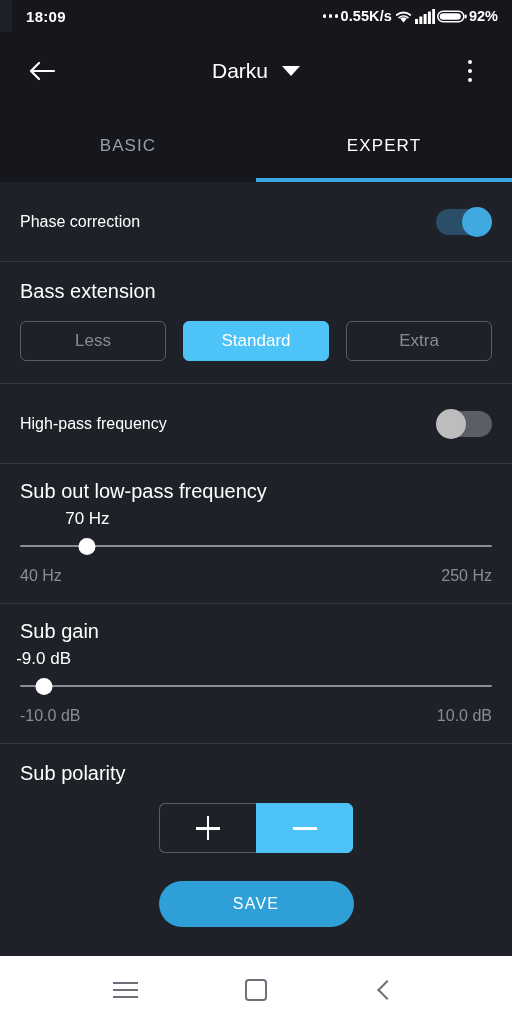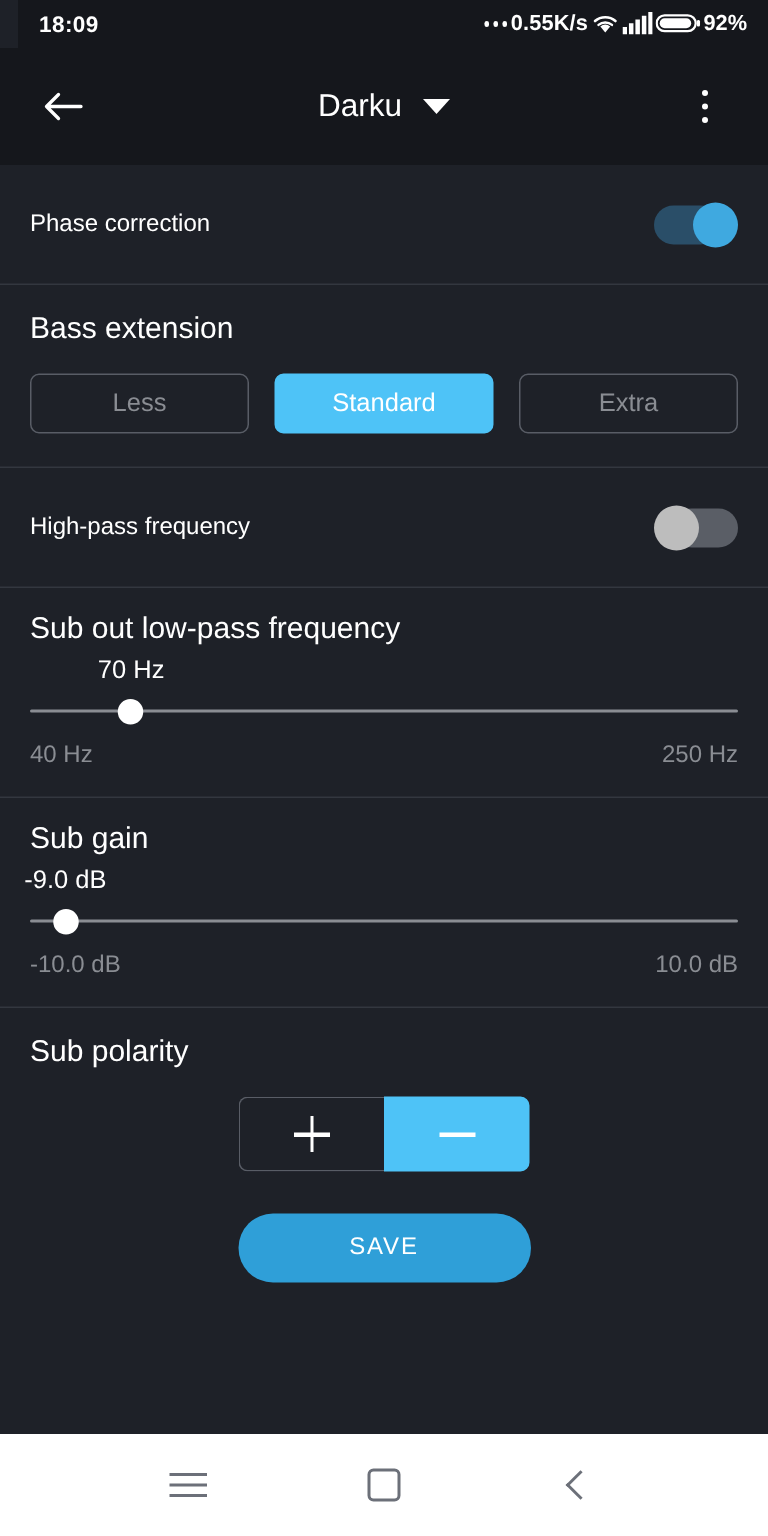--- a/index.html
+++ b/index.html
@@ -11,21 +11,21 @@
     overflow:hidden;
   }
   .phone { position:relative; width:512px; height:1024px; display:flex; flex-direction:column; }
 
   
   .statusbar {
     height:32px; background:#15171c; display:flex; align-items:center;
     padding:0 14px; font-size:15px; font-weight:bold; color:#ffffff;margin-left:12px;
   }
   .status-clock { letter-spacing:0.3px; }
-  .status-right { margin-left:auto; display:flex; gap:2px; }
+  .status-right { margin-left:auto; display:flex; align-items:center; gap:2px; }
   .dots3 { display:flex; gap:2.5px; align-items:center; }
   .dots3 i { width:3.5px; height:3.5px; border-radius:50%; background:#ffffff; display:block; }
   .netspeed { font-size:14.5px; font-weight:bold; letter-spacing:0.1px; }
   .batt-pct { font-size:14.5px; font-weight:bold; }
   .icon-svg { display:block; }
 
   
   .appbar { height:78px; background:#15171c; display:flex; align-items:center; padding:0 20px; position:relative; }
   .appbar-back { width:44px; height:44px; display:flex; align-items:center; justify-content:center; cursor:pointer; }
   .appbar-title-wrap {
@@ -178,20 +178,25 @@
       <span class="appbar-title">Darku</span>
       <span class="caret-down"></span>
     </div>
     <div class="appbar-menu">
         <i></i>
         <i></i>
         <i></i>
       </div>
   </div>
 
+  <div class="tabs">
+    <div class="tab inactive">BASIC</div>
+    <div class="tab active">EXPERT</div>
+    <div class="tab-underline"></div>
+  </div>
 
   <div class="content">
 
     <div class="row row-toggle">
       <span class="row-label">Phase correction</span>
       <span class="switch on">
         <span class="track"></span>
         <span class="knob"></span>
       </span>
     </div>

